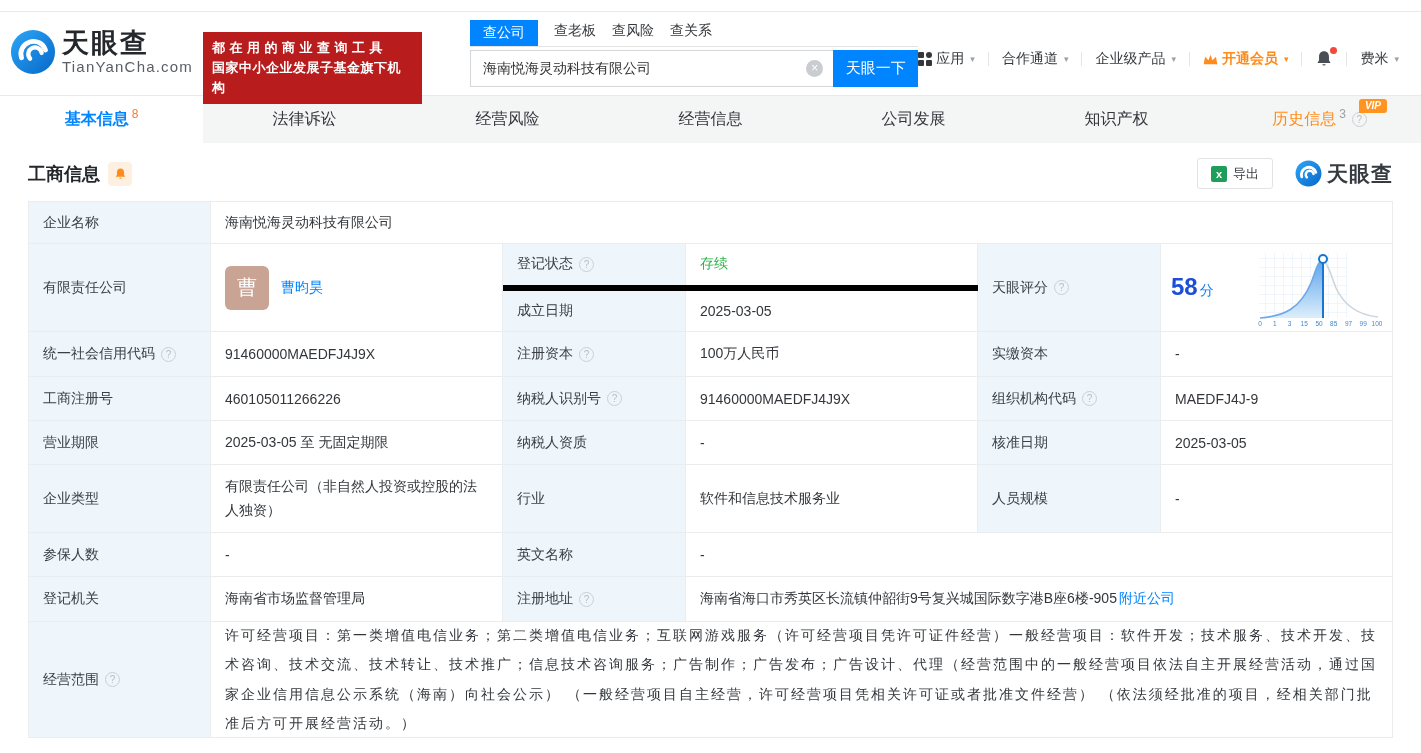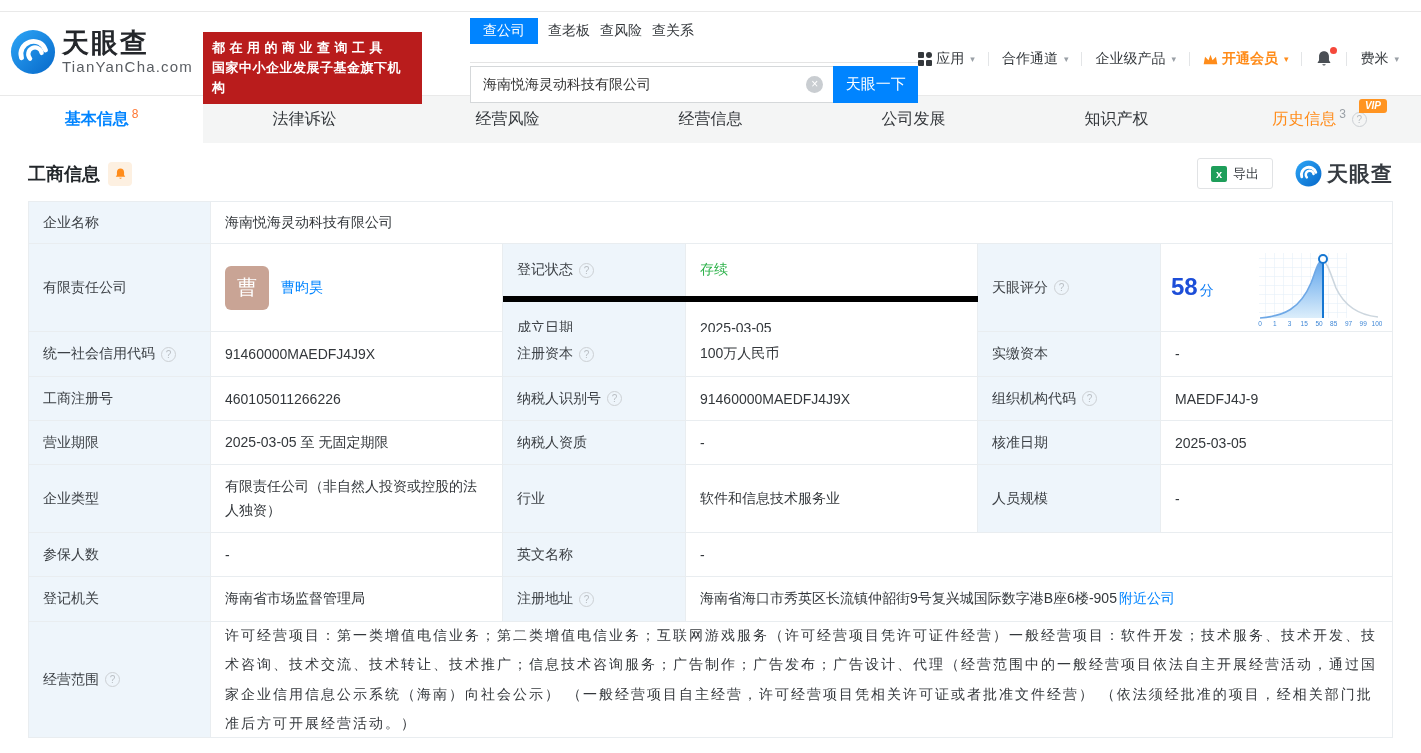--- a/index.html
+++ b/index.html
@@ -12,21 +12,21 @@
   .logo { display:flex; align-items:center; margin-top:16px; cursor:pointer; }
   .logo-swirl { width:46px; height:46px; }
   .logo-text { margin-left:6px; }
   .logo-brand { font-size:27px; font-weight:bold; color:#24272b; letter-spacing:2px; line-height:30px; }
   .logo-domain { font-size:15px; color:#5a5e63; letter-spacing:1.2px; }
   .red-badge { margin:20px 0 0 10px; background:#b91c1c; color:#fff; padding:6px 9px; font-size:13px; font-weight:bold; line-height:20px; }
   .red-badge .l1 { letter-spacing:4.5px; }
   .red-badge .l2 { letter-spacing:0.5px; }
 
   .search-block { width:452px; margin:6px 0 0 48px; }
-  .search-tabs { display:flex; align-items:flex-start; gap:10px; border-bottom:1px solid #e4e4e4; padding-bottom:16px; }
+  .search-tabs { display:flex; align-items:flex-end; gap:16px; border-bottom:1px solid #e4e4e4; padding-bottom:0; }
   .stab { font-size:14px; color:#34383c; padding:4px 0 6px; cursor:pointer; }
   .stab.active { background:#0084ff; color:#fff; padding:4px 13px; margin-bottom:0; }
   .search-row { display:flex; margin-top:3px; }
   .search-input-wrap { position:relative; flex:1; }
   .search-input { width:100%; height:37px; border:1px solid #d5d8da; border-right:none; padding:0 34px 0 12px; font-size:14px; color:#333; outline:none; font-family:inherit; }
   .clear-icon { position:absolute; right:10px; top:10px; width:17px; height:17px; border-radius:50%; background:#c9cdd1; color:#fff; font-size:12px; line-height:17px; text-align:center; cursor:pointer; }
   .search-btn { width:85px; height:37px; background:#0084ff; color:#fff; border:none; font-size:15px; cursor:pointer; font-family:inherit; }
 
   .top-nav { margin-left:auto; display:flex; align-items:center; margin-top:38px; font-size:14px; color:#34383c; white-space:nowrap; }
   .nav-item { display:flex; align-items:center; gap:4px; cursor:pointer; }
@@ -55,21 +55,21 @@
   .bell-chip { width:24px; height:24px; background:#fdf0e1; border-radius:4px; display:flex; align-items:center; justify-content:center; margin-left:8px; cursor:pointer; }
   .head-right { margin-left:auto; display:flex; align-items:center; }
   .export-btn { display:flex; align-items:center; gap:6px; height:31px; padding:0 13px; background:#fff; border:1px solid #e1e3e5; border-radius:3px; font-size:13px; color:#3c4045; cursor:pointer; font-family:inherit; }
   .mini-logo { display:flex; align-items:center; gap:5px; margin-left:22px; }
   .mini-logo span { font-size:21px; font-weight:bold; color:#363b41; letter-spacing:1px; }
 
   
   .info-table { margin:0 28px; border:1px solid #e9edf0; }
   .trow { display:flex; border-bottom:1px solid #e9edf0; }
   .trow:last-child { border-bottom:none; }
-  .cell { display:flex; align-items:center; padding:17px 14px; font-size:14px; border-right:1px solid #e9edf0; }
+  .cell { display:flex; align-items:center; padding:0 14px; font-size:14px; border-right:1px solid #e9edf0; }
   .trow > .cell:last-child, .trow > .stack:last-child { border-right:none; }
   .lbl { background:#eef5fb; color:#3c4045; }
   .val { color:#33373b; background:#fff; }
   .c-l1 { width:182px; flex:none; }
   .c-v1 { width:292px; flex:none; }
   .c-l2 { width:183px; flex:none; }
   .c-v2 { width:292px; flex:none; }
   .c-l3 { width:183px; flex:none; }
   .c-v3 { flex:1; }
   .c-span { flex:1; }

